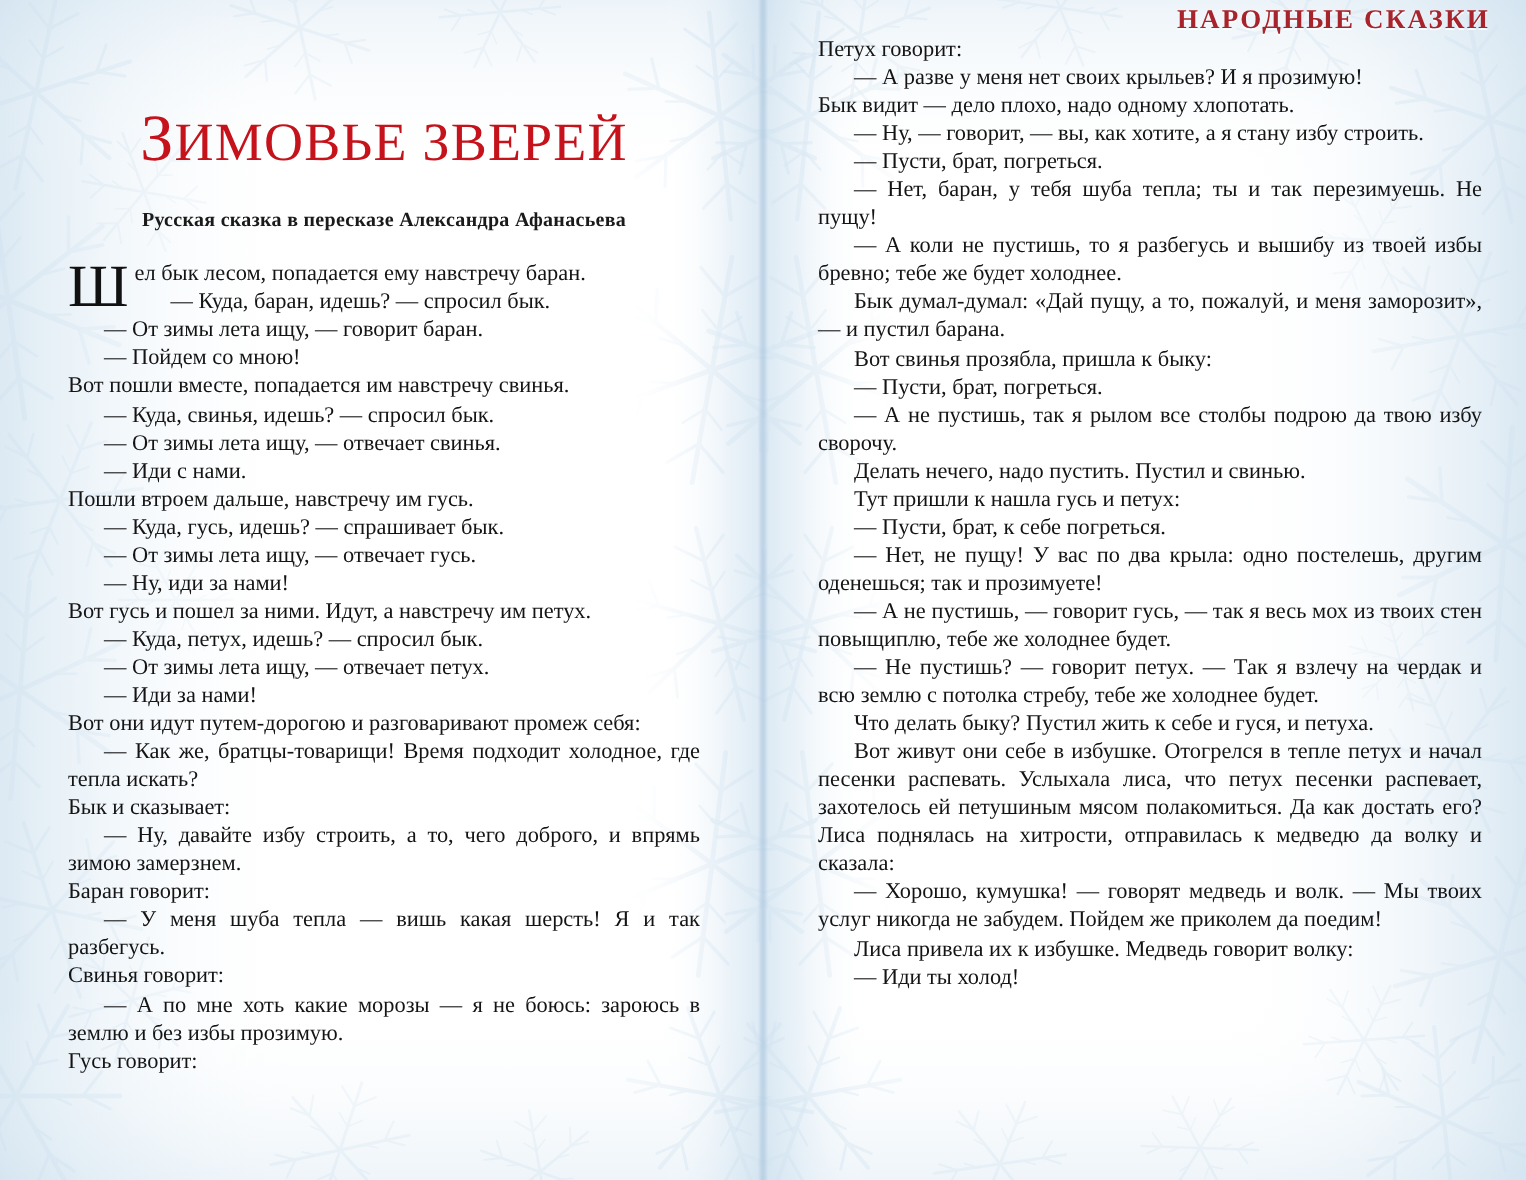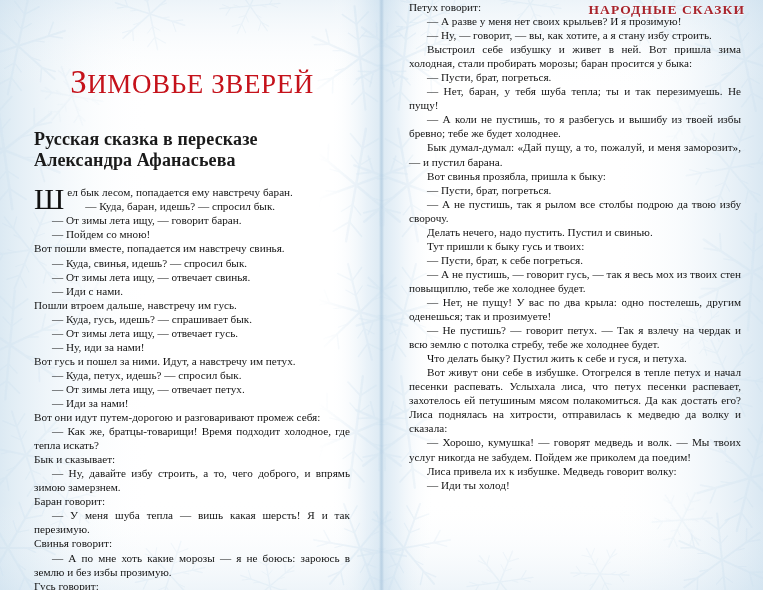--- a/index.html
+++ b/index.html
@@ -65,40 +65,40 @@
   .page {
     position: absolute;
     top: 0;
     height: 590px;
     box-sizing: border-box;
   }
   .page-left  { left: 0px;   width: 380px; padding: 0 30px 0 34px; }
   .page-right { left: 383px; width: 380px; padding: 0 22px 0 26px; }
 
   .title {
-    margin: 12px;
+    margin: 0;
     padding-top: 52px;
     text-align: center;
     color: #c5121b;
     font-family: "Liberation Serif", serif;
     font-size: 27px;
     font-weight: normal;
     letter-spacing: 0.6px;
     text-transform: uppercase;
     line-height: 1.1;
   }
   .title .cap { font-size: 33px; }
 
   .subtitle {
     margin: 0;
     padding-top: 17px;
     padding-bottom: 14px;
-    text-align: left;
+    text-align: center;
     color: #1a1a1a;
-    font-size: 18px;
+    font-size: 10px;
     font-weight: bold;
     letter-spacing: 0.15px;
   }
 
   .body-text {
     font-size: 11.2px;
     line-height: 14.05px;
     color: #141414;
     text-align: justify;
     text-justify: inter-word;
@@ -115,21 +115,21 @@
   }
   .dropcap {
     float: left;
     font-size: 30px;
     line-height: 24px;
     padding: 2px 3px 0 0;
     color: #111;
     font-family: "Liberation Serif", serif;
   }
 
-  .right-top { }
+  .right-top { padding-top: 18px; }
 </style>
 </head>
 <body>
 
 <div class="spread">
 
   <div class="frost">
     <svg viewBox="0 0 763 590" xmlns="http://www.w3.org/2000/svg">
       <defs>
 
@@ -287,45 +287,45 @@
       <p>— Ну, иди за нами!</p>
       <p class="noindent">Вот гусь и пошел за ними. Идут, а навстречу им петух.</p>
       <p>— Куда, петух, идешь? — спросил бык.</p>
       <p>— От зимы лета ищу, — отвечает петух.</p>
       <p>— Иди за нами!</p>
       <p class="noindent">Вот они идут путем-дорогою и разговаривают промеж себя:</p>
       <p>— Как же, братцы-товарищи! Время подходит холодное, где тепла искать?</p>
       <p class="noindent">Бык и сказывает:</p>
       <p>— Ну, давайте избу строить, а то, чего доброго, и впрямь зимою замерзнем.</p>
       <p class="noindent">Баран говорит:</p>
-      <p>— У меня шуба тепла — вишь какая шерсть! Я и так перезимую.</p>
+      <p>— У меня шуба тепла — вишь какая шерсть! Я и так разбегусь.</p>
       <p class="noindent">Свинья говорит:</p>
       <p>— А по мне хоть какие морозы — я не боюсь: зароюсь в землю и без избы прозимую.</p>
       <p class="noindent">Гусь говорит:</p>
     </div>
   </div>
 
   <div class="page page-right">
     <div class="body-text right-top">
       <p class="noindent">Петух говорит:</p>
       <p>— А разве у меня нет своих крыльев? И я прозимую!</p>
+      <p class="noindent">Бык видит — дело плохо, надо одному хлопотать.</p>
       <p>— Ну, — говорит, — вы, как хотите, а я стану избу строить.</p>
-      <p>Выстроил себе избушку и живет в ней. Вот пришла зима холодная, стали пробирать морозы; баран просится у быка:</p>
       <p>— Пусти, брат, погреться.</p>
       <p>— Нет, баран, у тебя шуба тепла; ты и так перезимуешь. Не пущу!</p>
       <p>— А коли не пустишь, то я разбегусь и вышибу из твоей избы бревно; тебе же будет холоднее.</p>
       <p>Бык думал-думал: «Дай пущу, а то, пожалуй, и меня заморозит», — и пустил барана.</p>
       <p>Вот свинья прозябла, пришла к быку:</p>
       <p>— Пусти, брат, погреться.</p>
       <p>— А не пустишь, так я рылом все столбы подрою да твою избу сворочу.</p>
       <p>Делать нечего, надо пустить. Пустил и свинью.</p>
-      <p>Тут пришли к быку гусь и твоих:</p>
+      <p>Тут пришли к нашла гусь и петух:</p>
       <p>— Пусти, брат, к себе погреться.</p>
+      <p>— Нет, не пущу! У вас по два крыла: одно постелешь, другим оденешься; так и прозимуете!</p>
       <p>— А не пустишь, — говорит гусь, — так я весь мох из твоих стен повыщиплю, тебе же холоднее будет.</p>
-      <p>— Нет, не пущу! У вас по два крыла: одно постелешь, другим оденешься; так и прозимуете!</p>
       <p>— Не пустишь? — говорит петух. — Так я взлечу на чердак и всю землю с потолка стребу, тебе же холоднее будет.</p>
       <p>Что делать быку? Пустил жить к себе и гуся, и петуха.</p>
       <p>Вот живут они себе в избушке. Отогрелся в тепле петух и начал песенки распевать. Услыхала лиса, что петух песенки распевает, захотелось ей петушиным мясом полакомиться. Да как достать его? Лиса поднялась на хитрости, отправилась к медведю да волку и сказала:</p>
       <p>— Хорошо, кумушка! — говорят медведь и волк. — Мы твоих услуг никогда не забудем. Пойдем же приколем да поедим!</p>
       <p>Лиса привела их к избушке. Медведь говорит волку:</p>
       <p>— Иди ты холод!</p>
     </div>
   </div>
 
 </div>

